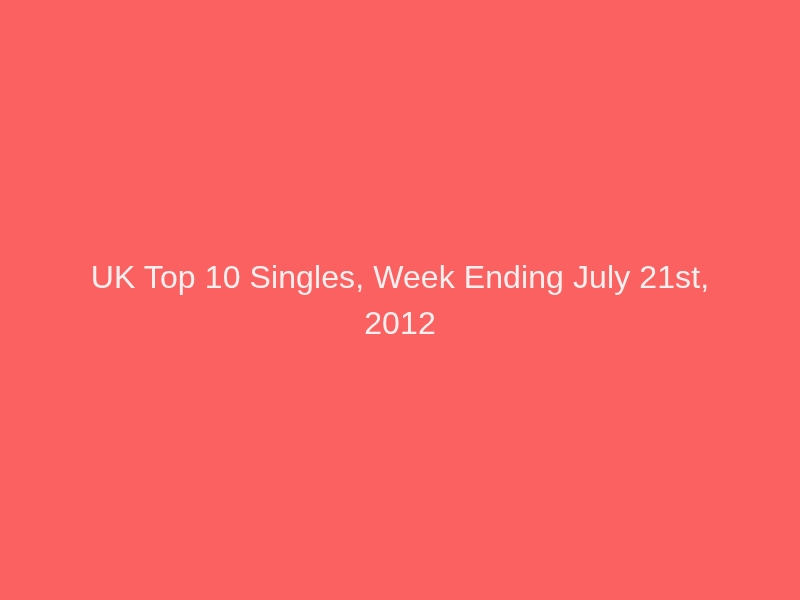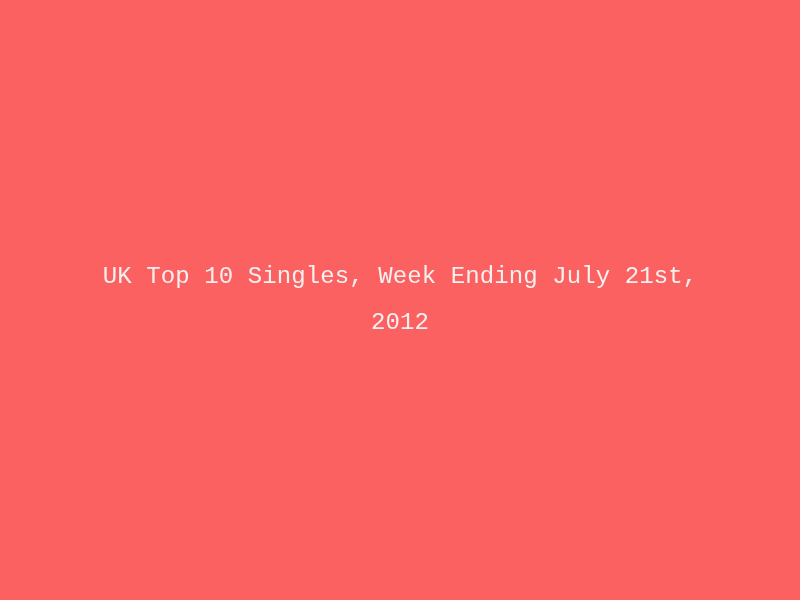--- a/index.html
+++ b/index.html
@@ -27,22 +27,22 @@
     background-color: #fc6161;
   }
 
   .title-block {
     width: 640px;
     text-align: center;
   }
 
   .poster-title {
     margin: 0;
-    font-family: Liberation Mono, monospace;
-    font-size: 24px;
+    font-family: Liberation Sans, sans-serif;
+    font-size: 32px;
     font-weight: 400;
     line-height: 46px;
     letter-spacing: 0.1px;
     color: #f5f0f0;
     text-align: center;
     word-wrap: break-word;
   }
 </style>
 </head>
 <body>

